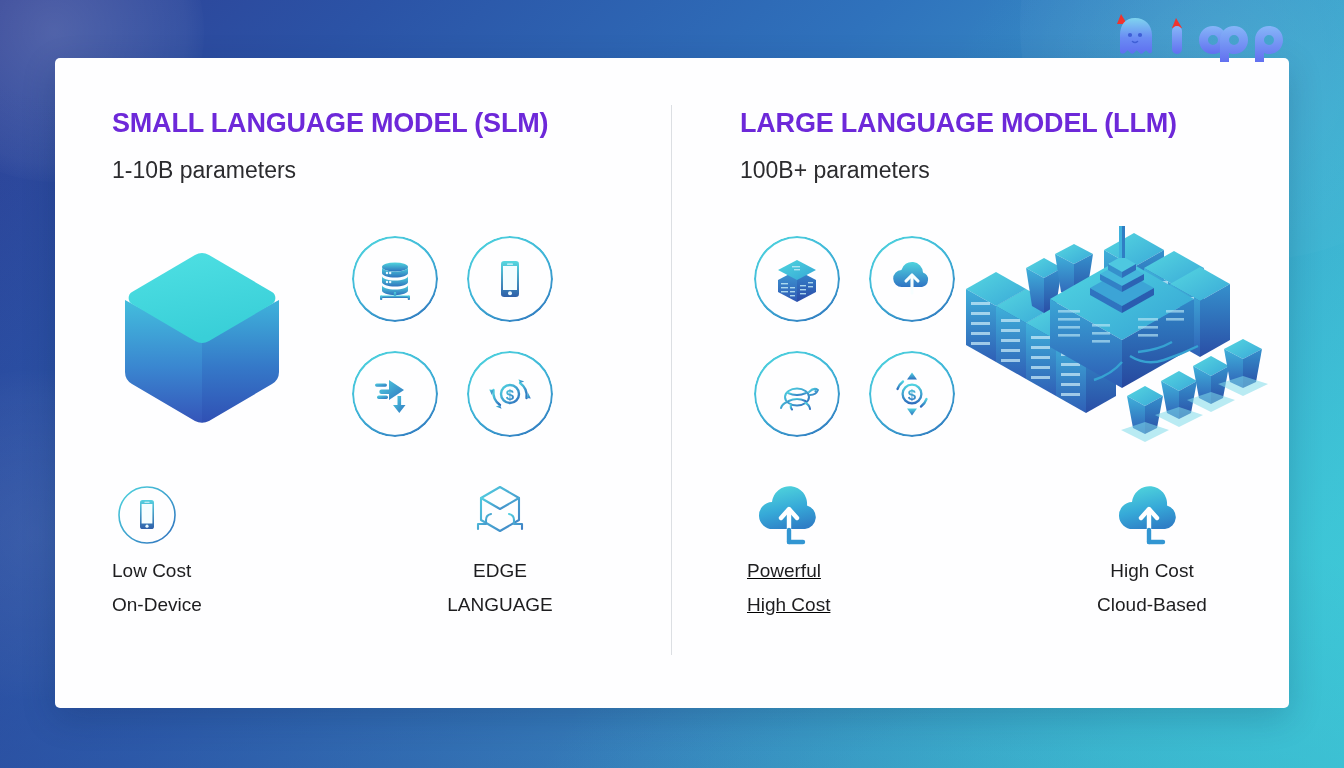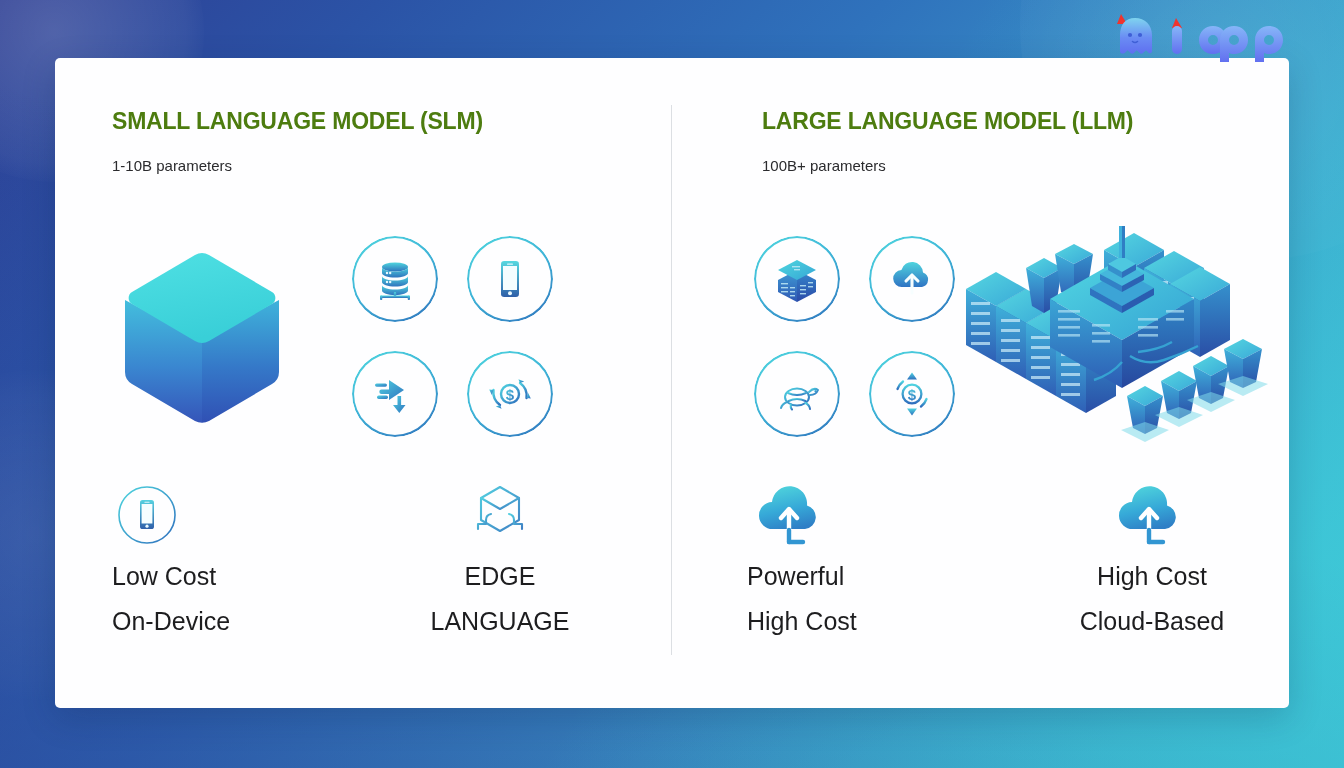--- a/index.html
+++ b/index.html
@@ -56,29 +56,29 @@
     position:absolute; left:616px; top:47px;
     width:1px; height:550px; background:#dcdfe3;
   }
 
   .panel{ position:absolute; top:0; height:100%; }
   #panel-slm{ left:0;    width:616px; }
   #panel-llm{ left:617px; width:617px; }
 
   .panel-title{
     position:absolute; top:50px;
-    font-size:23px; font-weight:700; letter-spacing:-.2px;
-    color:#4d7c0f; white-space:nowrap;
+    font-size:27px; font-weight:700; letter-spacing:-.2px;
+    color:#6d28d9; white-space:nowrap;
   }
   .panel-sub{
     position:absolute; top:99px;
-    font-size:15px; color:#2b2b2e; font-weight:400; white-space:nowrap;
+    font-size:23px; color:#2b2b2e; font-weight:400; white-space:nowrap;
   }
   #panel-slm .panel-title,#panel-slm .panel-sub{ left:57px; }
-  #panel-llm .panel-title,#panel-llm .panel-sub{ left:68px;margin-left:22px; }
+  #panel-llm .panel-title,#panel-llm .panel-sub{ left:68px; }
 
   
   .icon-grid{ position:absolute; display:grid; grid-template-columns:repeat(2,115px); gap:0; }
   #grid-slm{ left:282px; top:163px; }
   #grid-llm{ left:67px;  top:163px; }
   .circle-cell{ width:115px; height:115px; display:flex; align-items:center; justify-content:center; }
   .circle-icon{
     width:86px; height:86px; border-radius:50%;
     display:flex; align-items:center; justify-content:center;
     position:relative;
@@ -92,28 +92,28 @@
   }
   .circle-icon svg{ position:relative; z-index:1; display:block; }
 
   
   #hero-cube{ position:absolute; left:60px; top:185px; }
   #hero-city{ position:absolute; left:280px; top:168px; }
 
   
   .feature{ position:absolute; top:418px; display:flex; flex-direction:column; }
   .feature .f-art{ height:78px; display:flex; align-items:center; }
-  .feature .f-label{ font-size:25px; line-height:1.78; color:#1d1d1f; white-space:nowrap; }
+  .feature .f-label{ font-size:19px; line-height:1.78; color:#1d1d1f; white-space:nowrap; }
   .feature.center{ align-items:center; }
   .feature.center .f-label{ text-align:left; }
   .feature.start .f-art{ justify-content:flex-start; padding-left:4px; }
 
   #feat-lowcost{ left:57px; }
   #feat-edge   { left:330px; width:230px; }
-  #feat-power  { left:75px;  }
+  #feat-power  { left:75px;text-decoration:underline;  }
   #feat-cloud  { left:355px; width:250px; }
 </style>
 </head>
 <body>
 
 <div id="backdrop">
   <div class="bg-blob" id="blob1"></div>
   <div class="bg-blob" id="blob2"></div>
   <div class="bg-blob" id="blob3"></div>
 </div>

